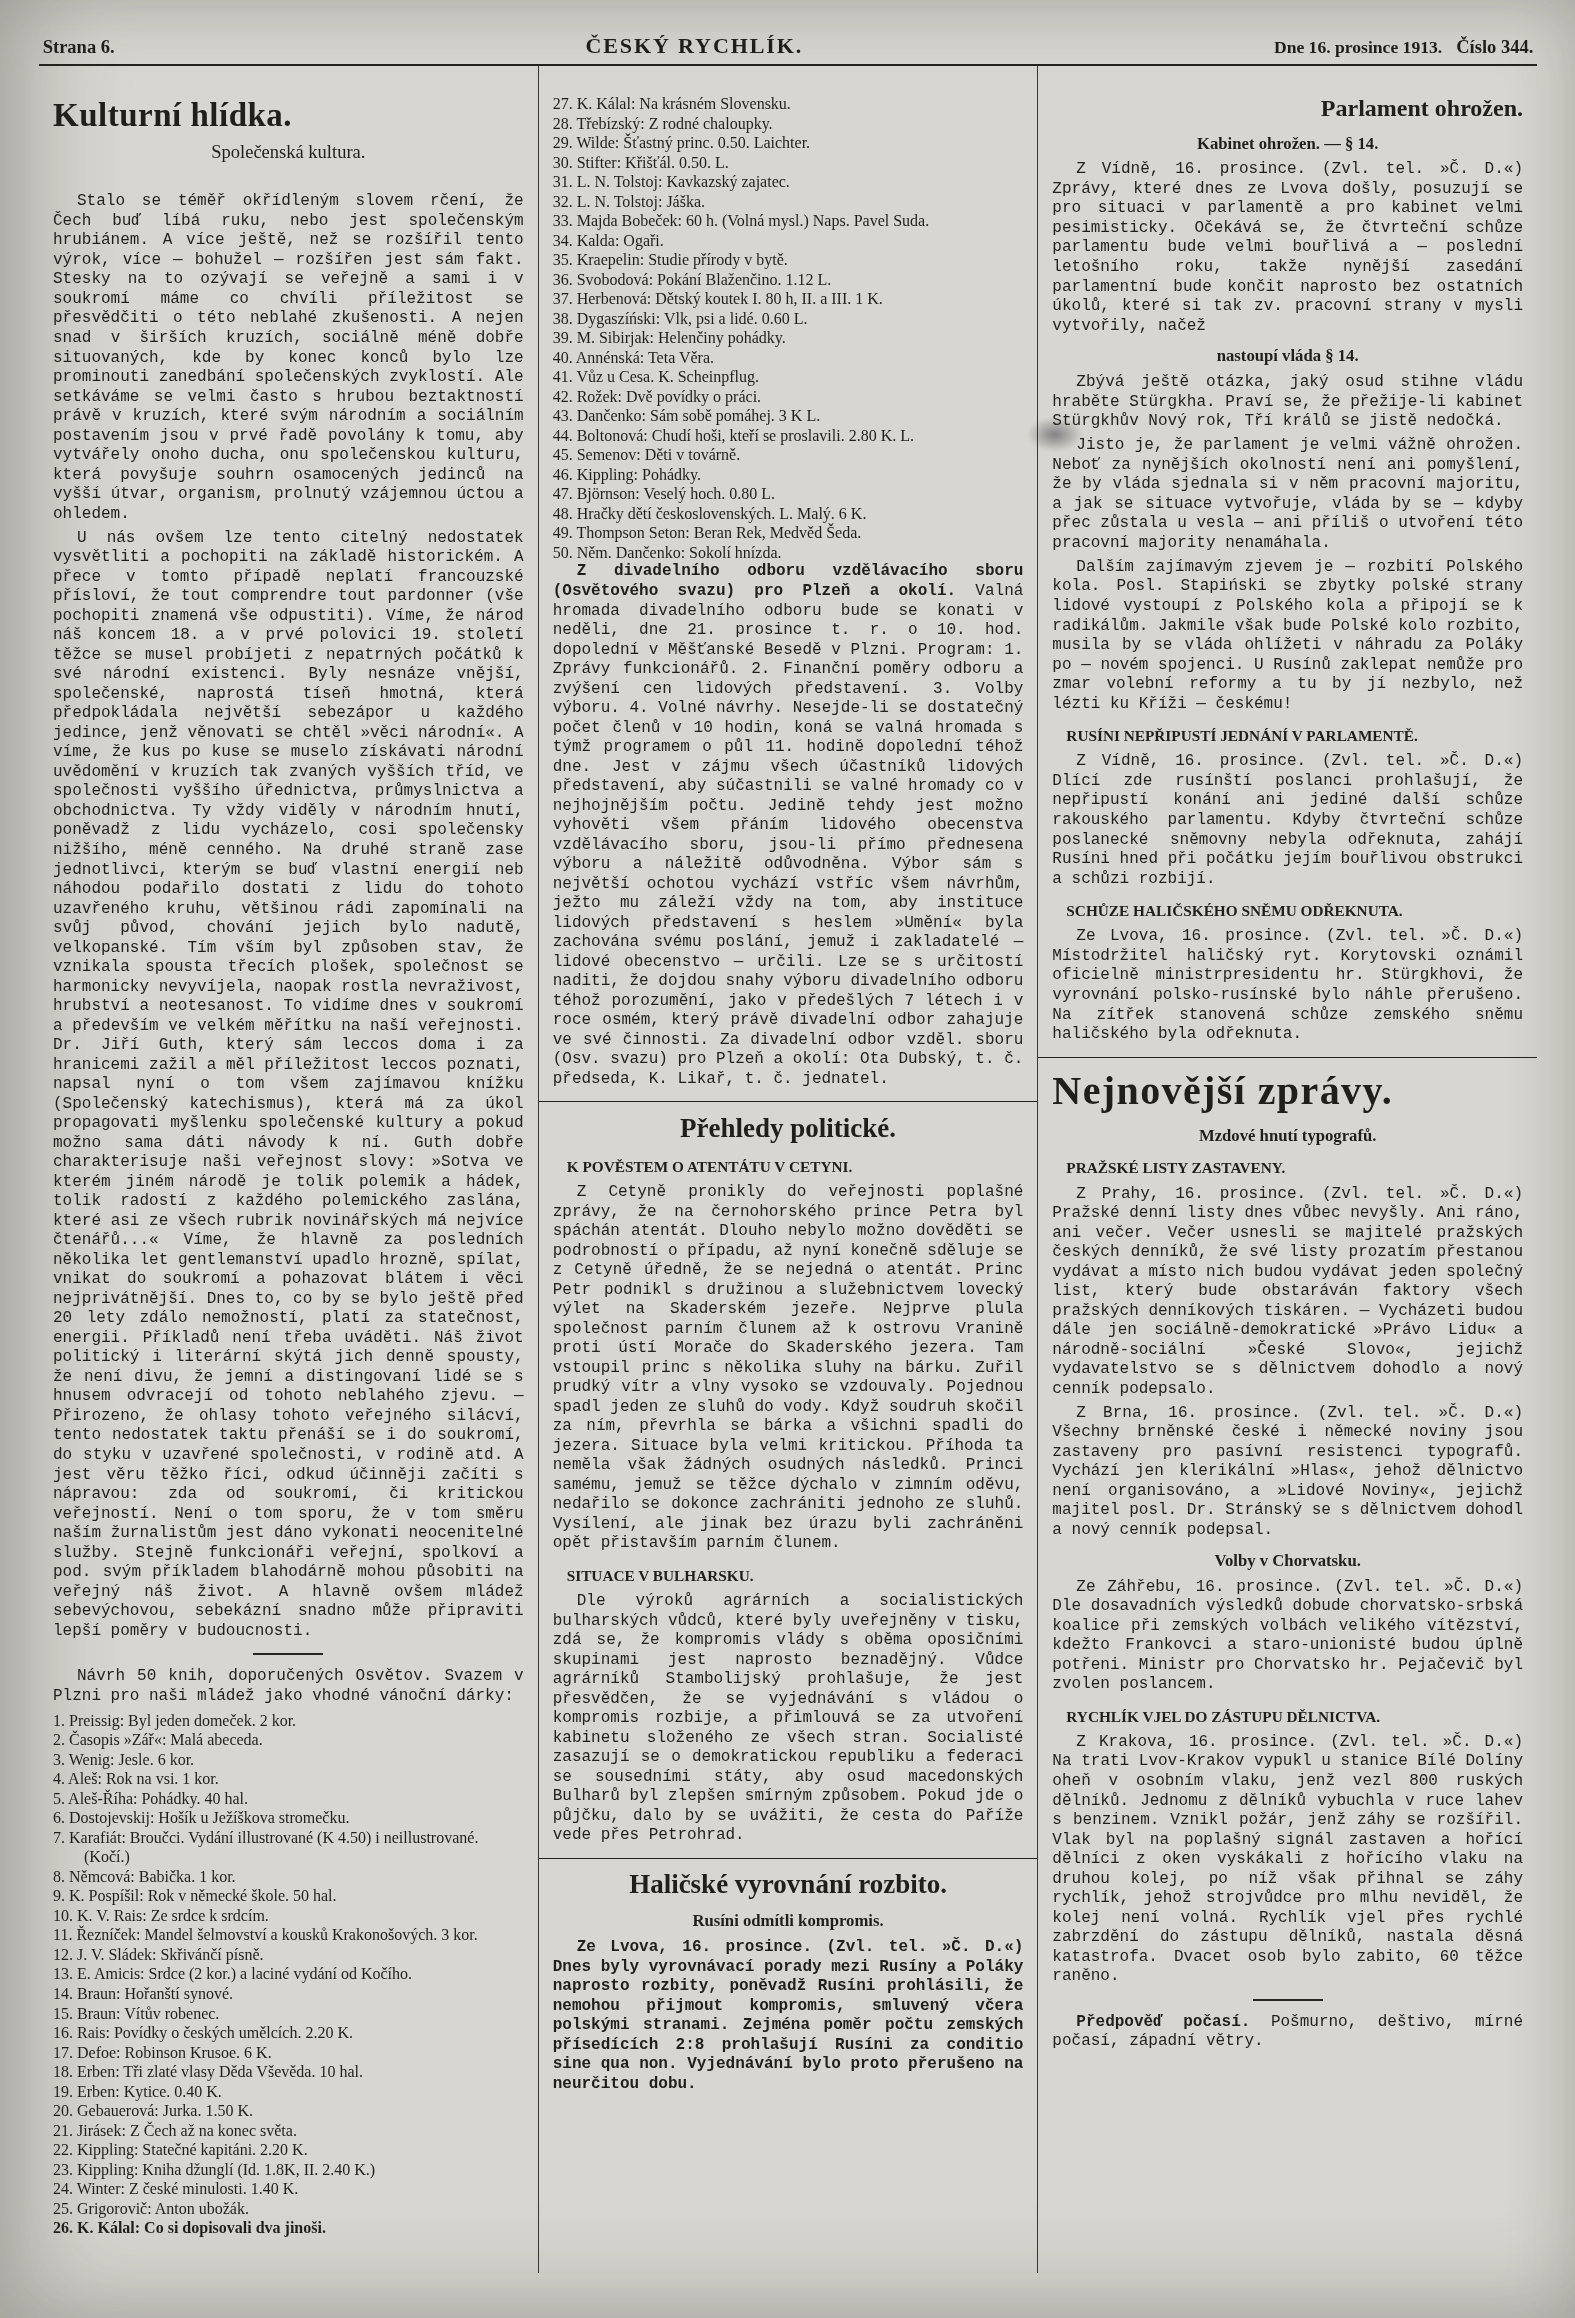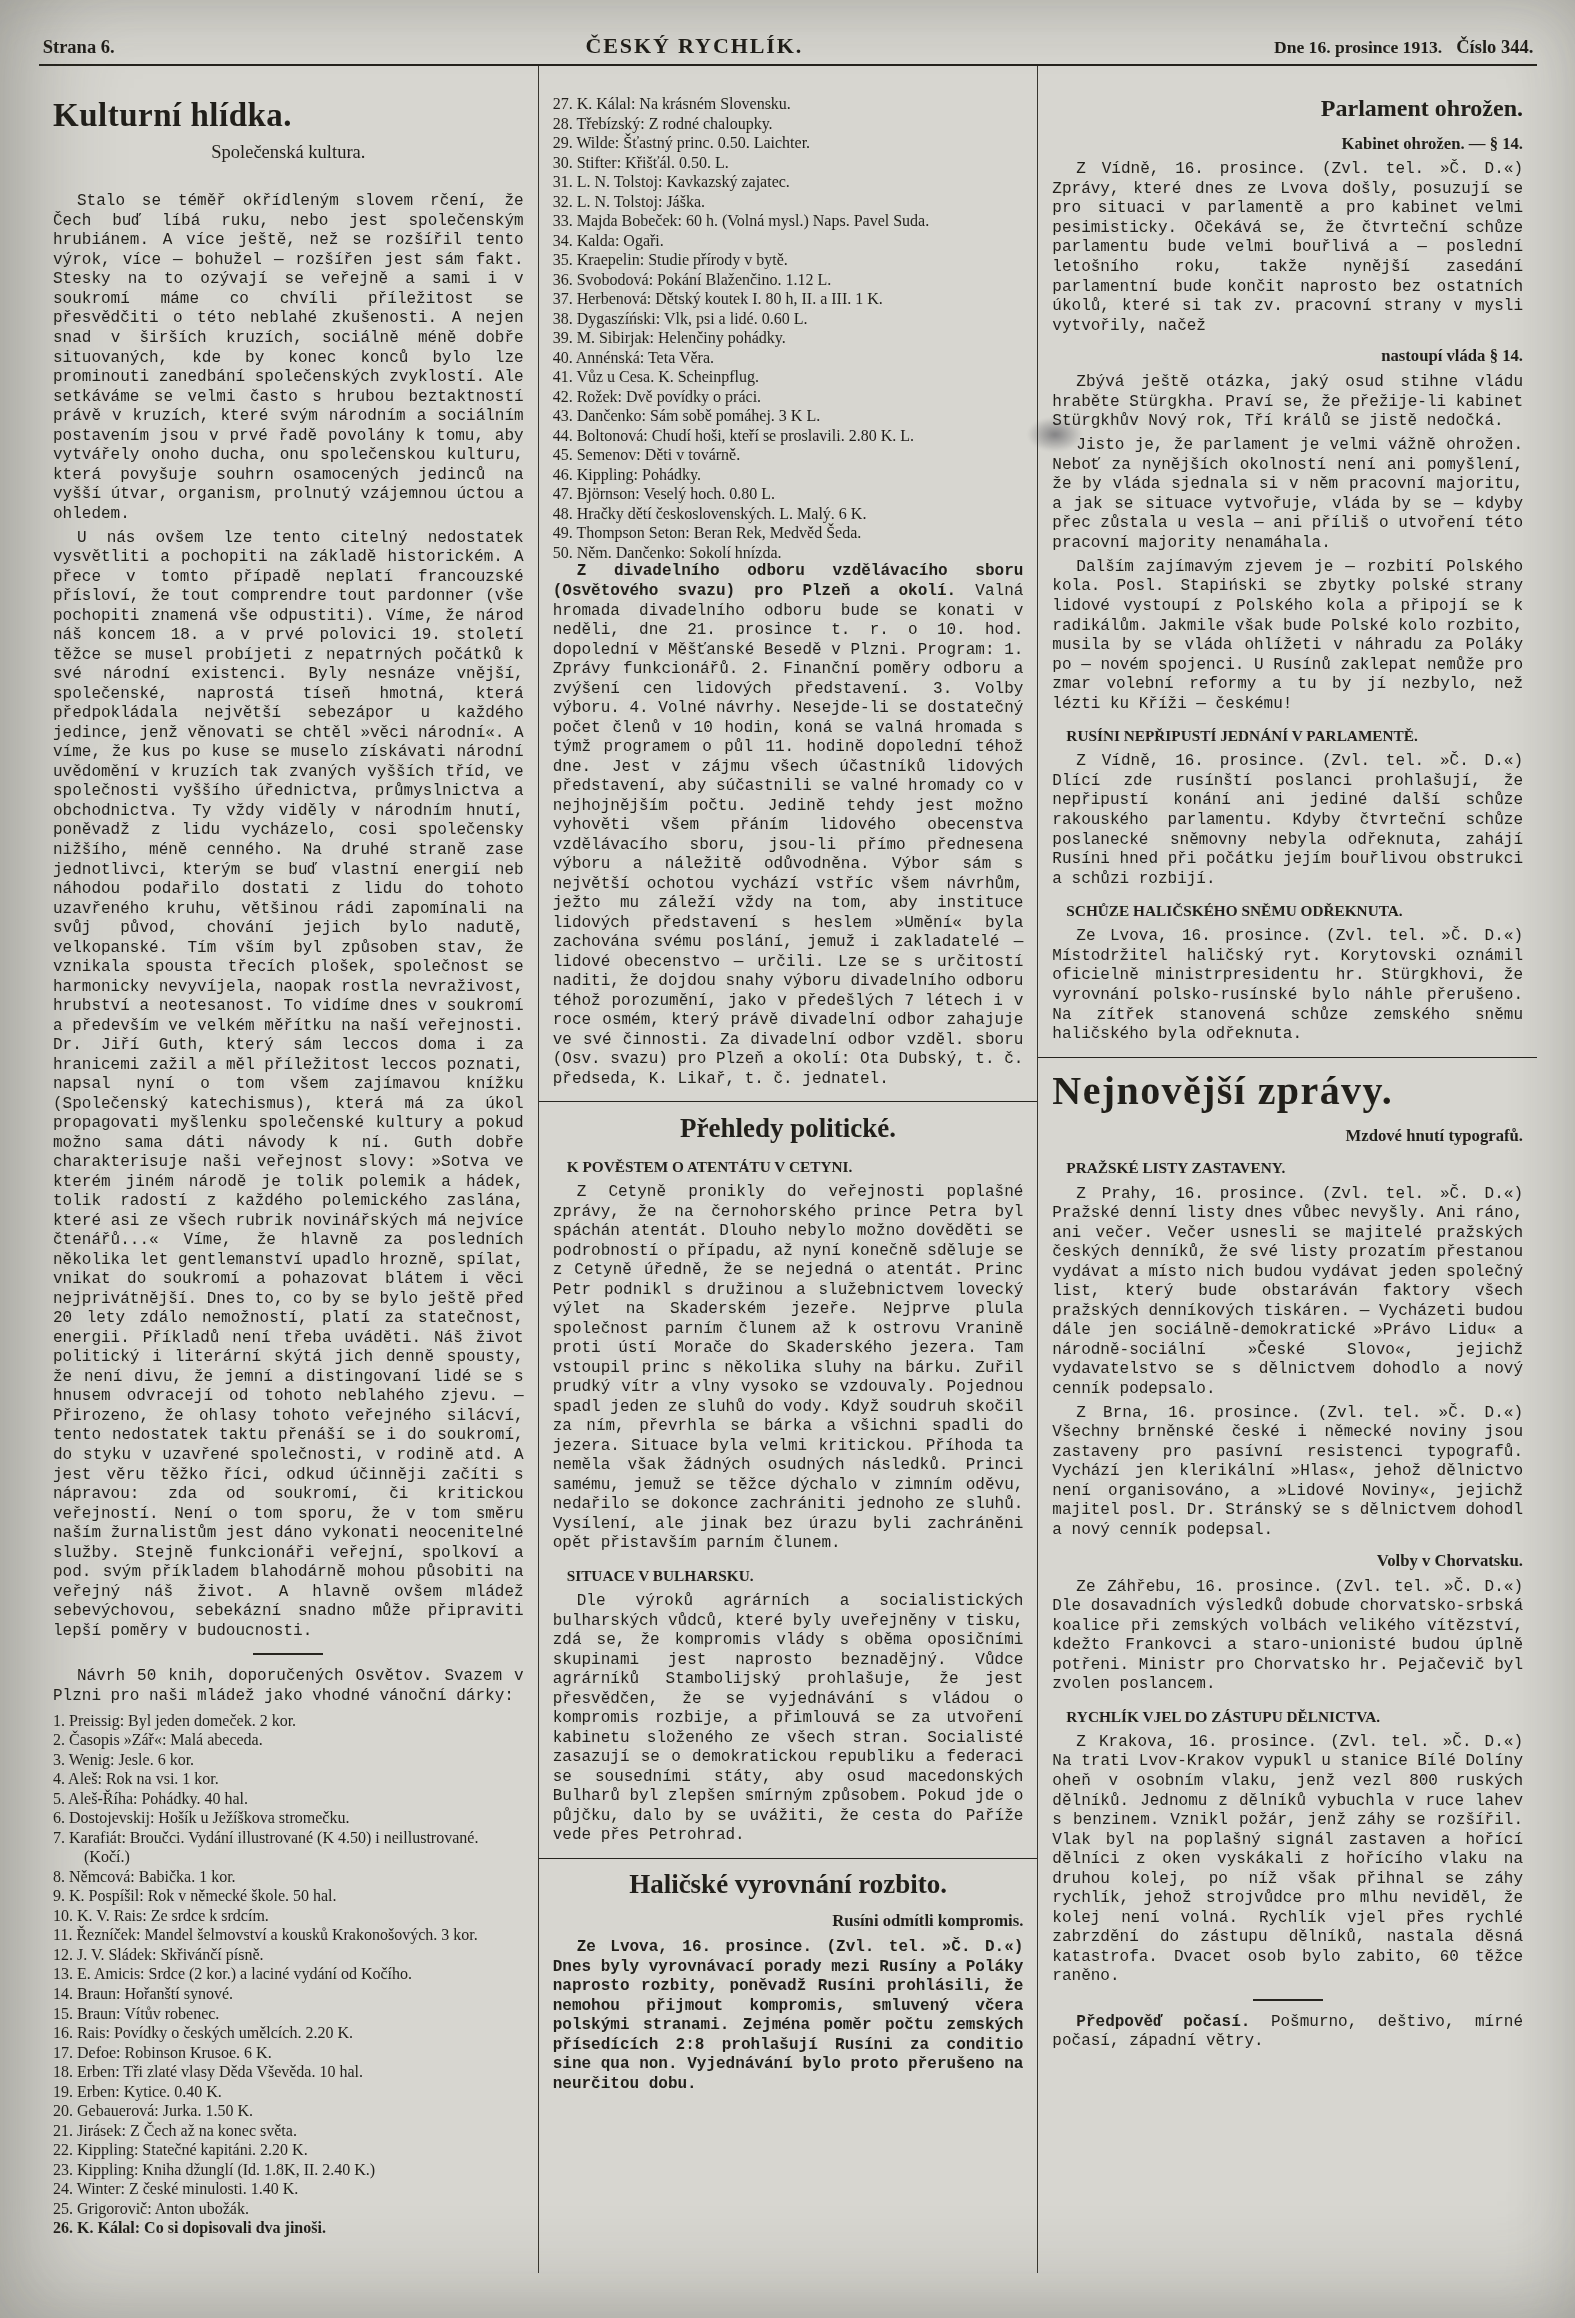--- a/index.html
+++ b/index.html
@@ -24,21 +24,21 @@
   .col { flex:1 1 0; min-width:0; padding:28px 14px 0; overflow:hidden; font-size:16px; line-height:1.22; text-align:justify; }
   .col + .col { border-left:1.4px solid #38362f; }
   .para { margin:0 0 4.6px; text-indent:24px;font-family:Liberation Mono, monospace; }
   .book-line { margin:0; padding-left:31px; text-indent:-31px; text-align:left; }
   .bold { font-weight:bold; }
   .rubric   { font-size:33px; font-weight:bold; text-align:left;  margin:0.9px 0 5.6px; letter-spacing:0.5px; }
   .sub      { font-size:18.5px; font-weight:normal; text-align:center; margin:0 0 29px; }
   .rubric2  { font-size:27px; font-weight:bold; text-align:center; margin:3.7px 0 9.3px; }
   .rubric3  { font-size:24px; font-weight:bold; text-align:right; margin:0 0 6.5px; }
   .caps-head{ font-size:15.3px; font-weight:bold; text-align:left; margin:12px 14px 6.5px; line-height:1.3; }
-  .bold-center{ font-size:16.7px; font-weight:bold; text-align:right; margin:10.2px 0 6.5px; }
+  .bold-center{ font-size:16.7px; font-weight:bold; text-align:center; margin:10.2px 0 6.5px; }
   .display  { font-size:40px; font-weight:bold; margin:3.7px 0 8.3px; letter-spacing:1.4px; }
   .sep { width:70px; border-top:2.3px solid #26241e; margin:12px auto; }
   .hr-full { border-top:1.9px solid #26241e; margin:12px -14px 9.3px; }
   .smudge { position:absolute; left:1027px; top:417px; width:56px; height:35px;
     background:radial-gradient(ellipse at center, rgba(45,45,55,.5), rgba(45,45,55,0) 70%);
     filter:blur(0.9px); }
 </style>
 </head>
 <body>
 

